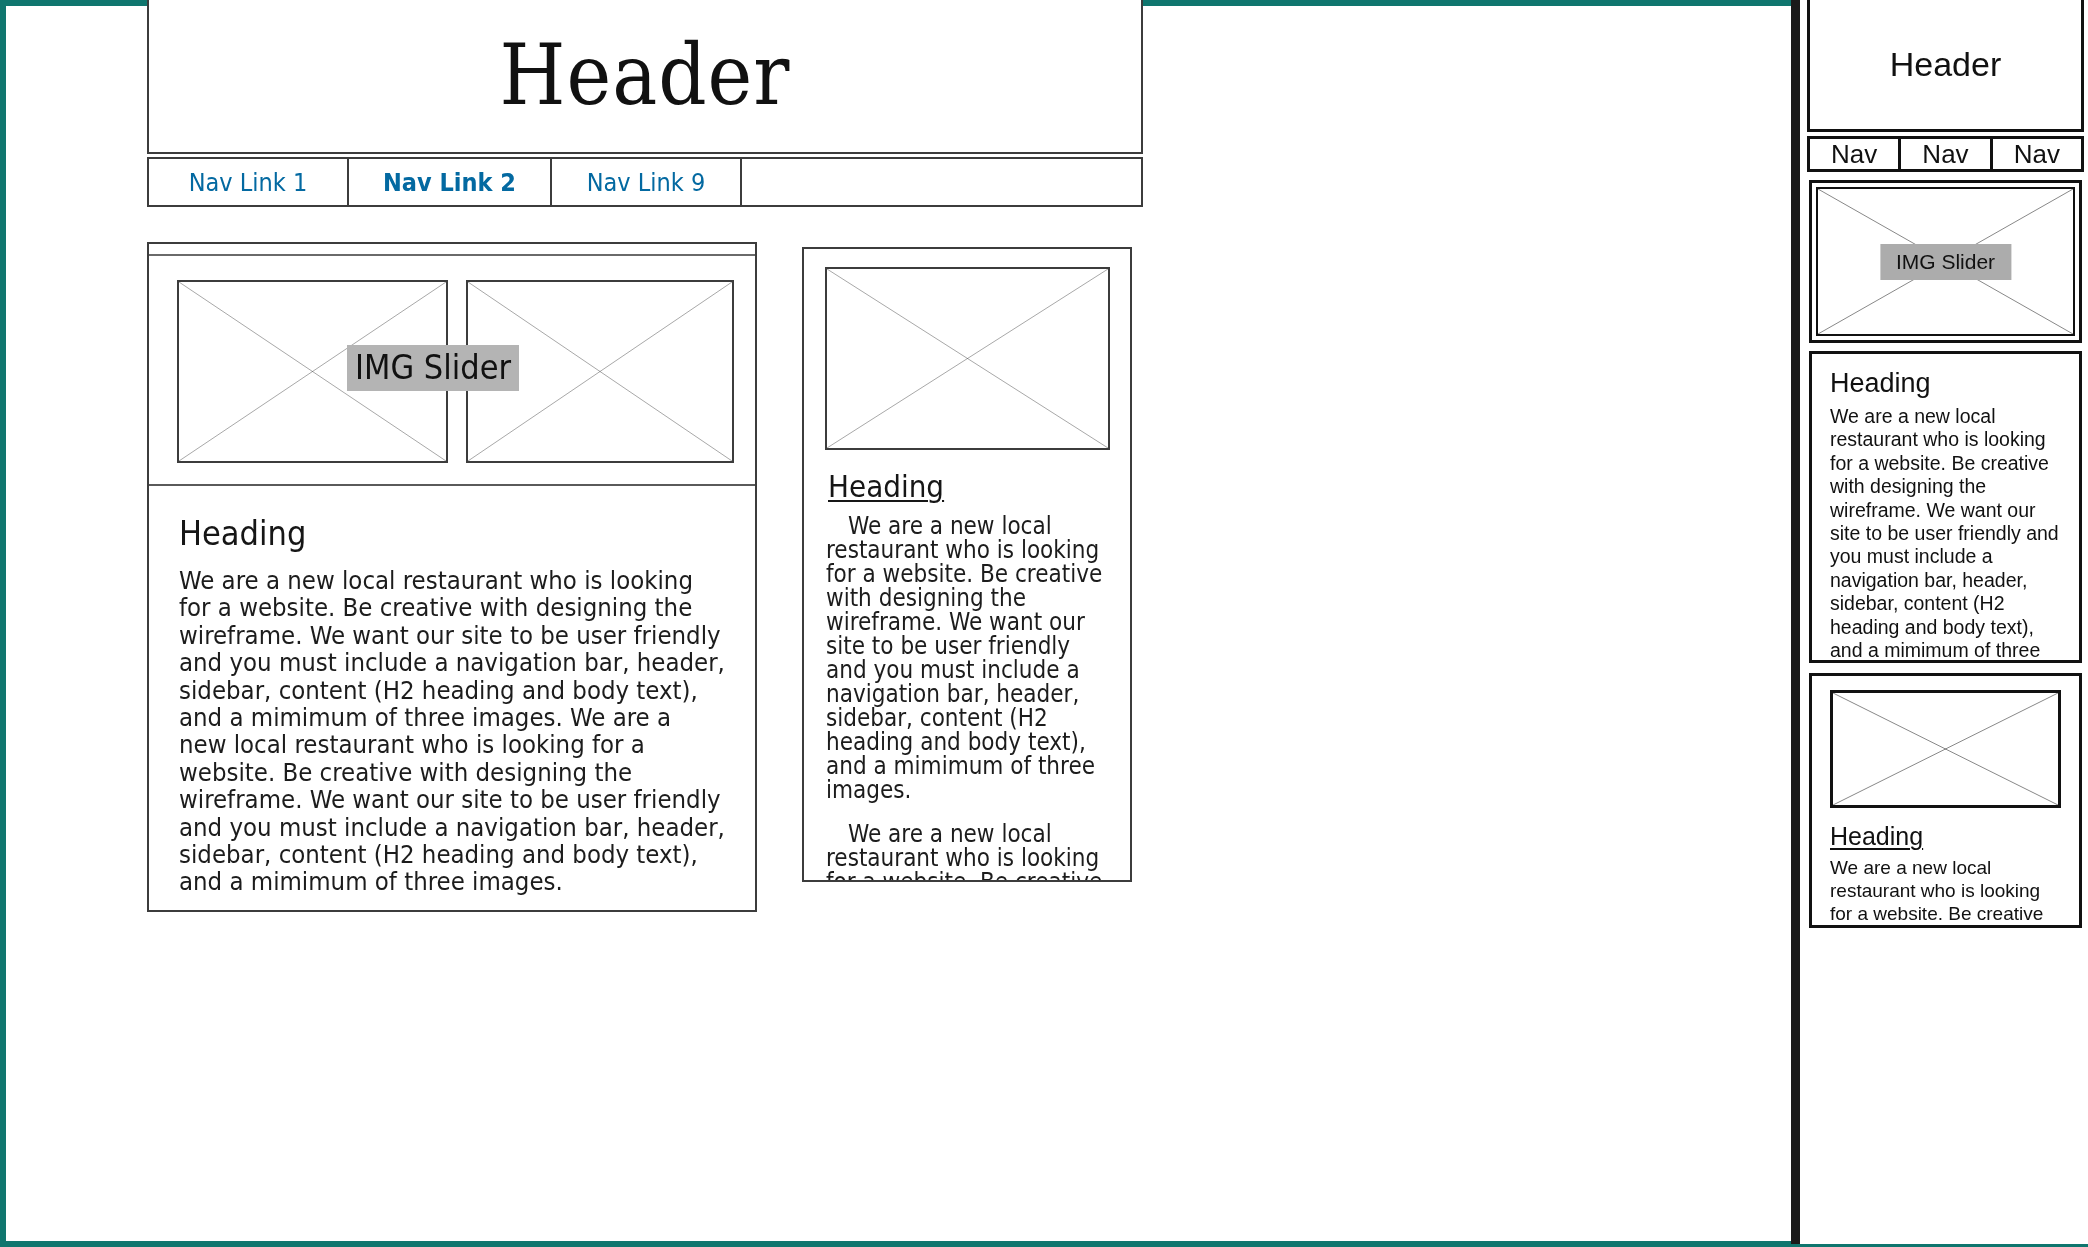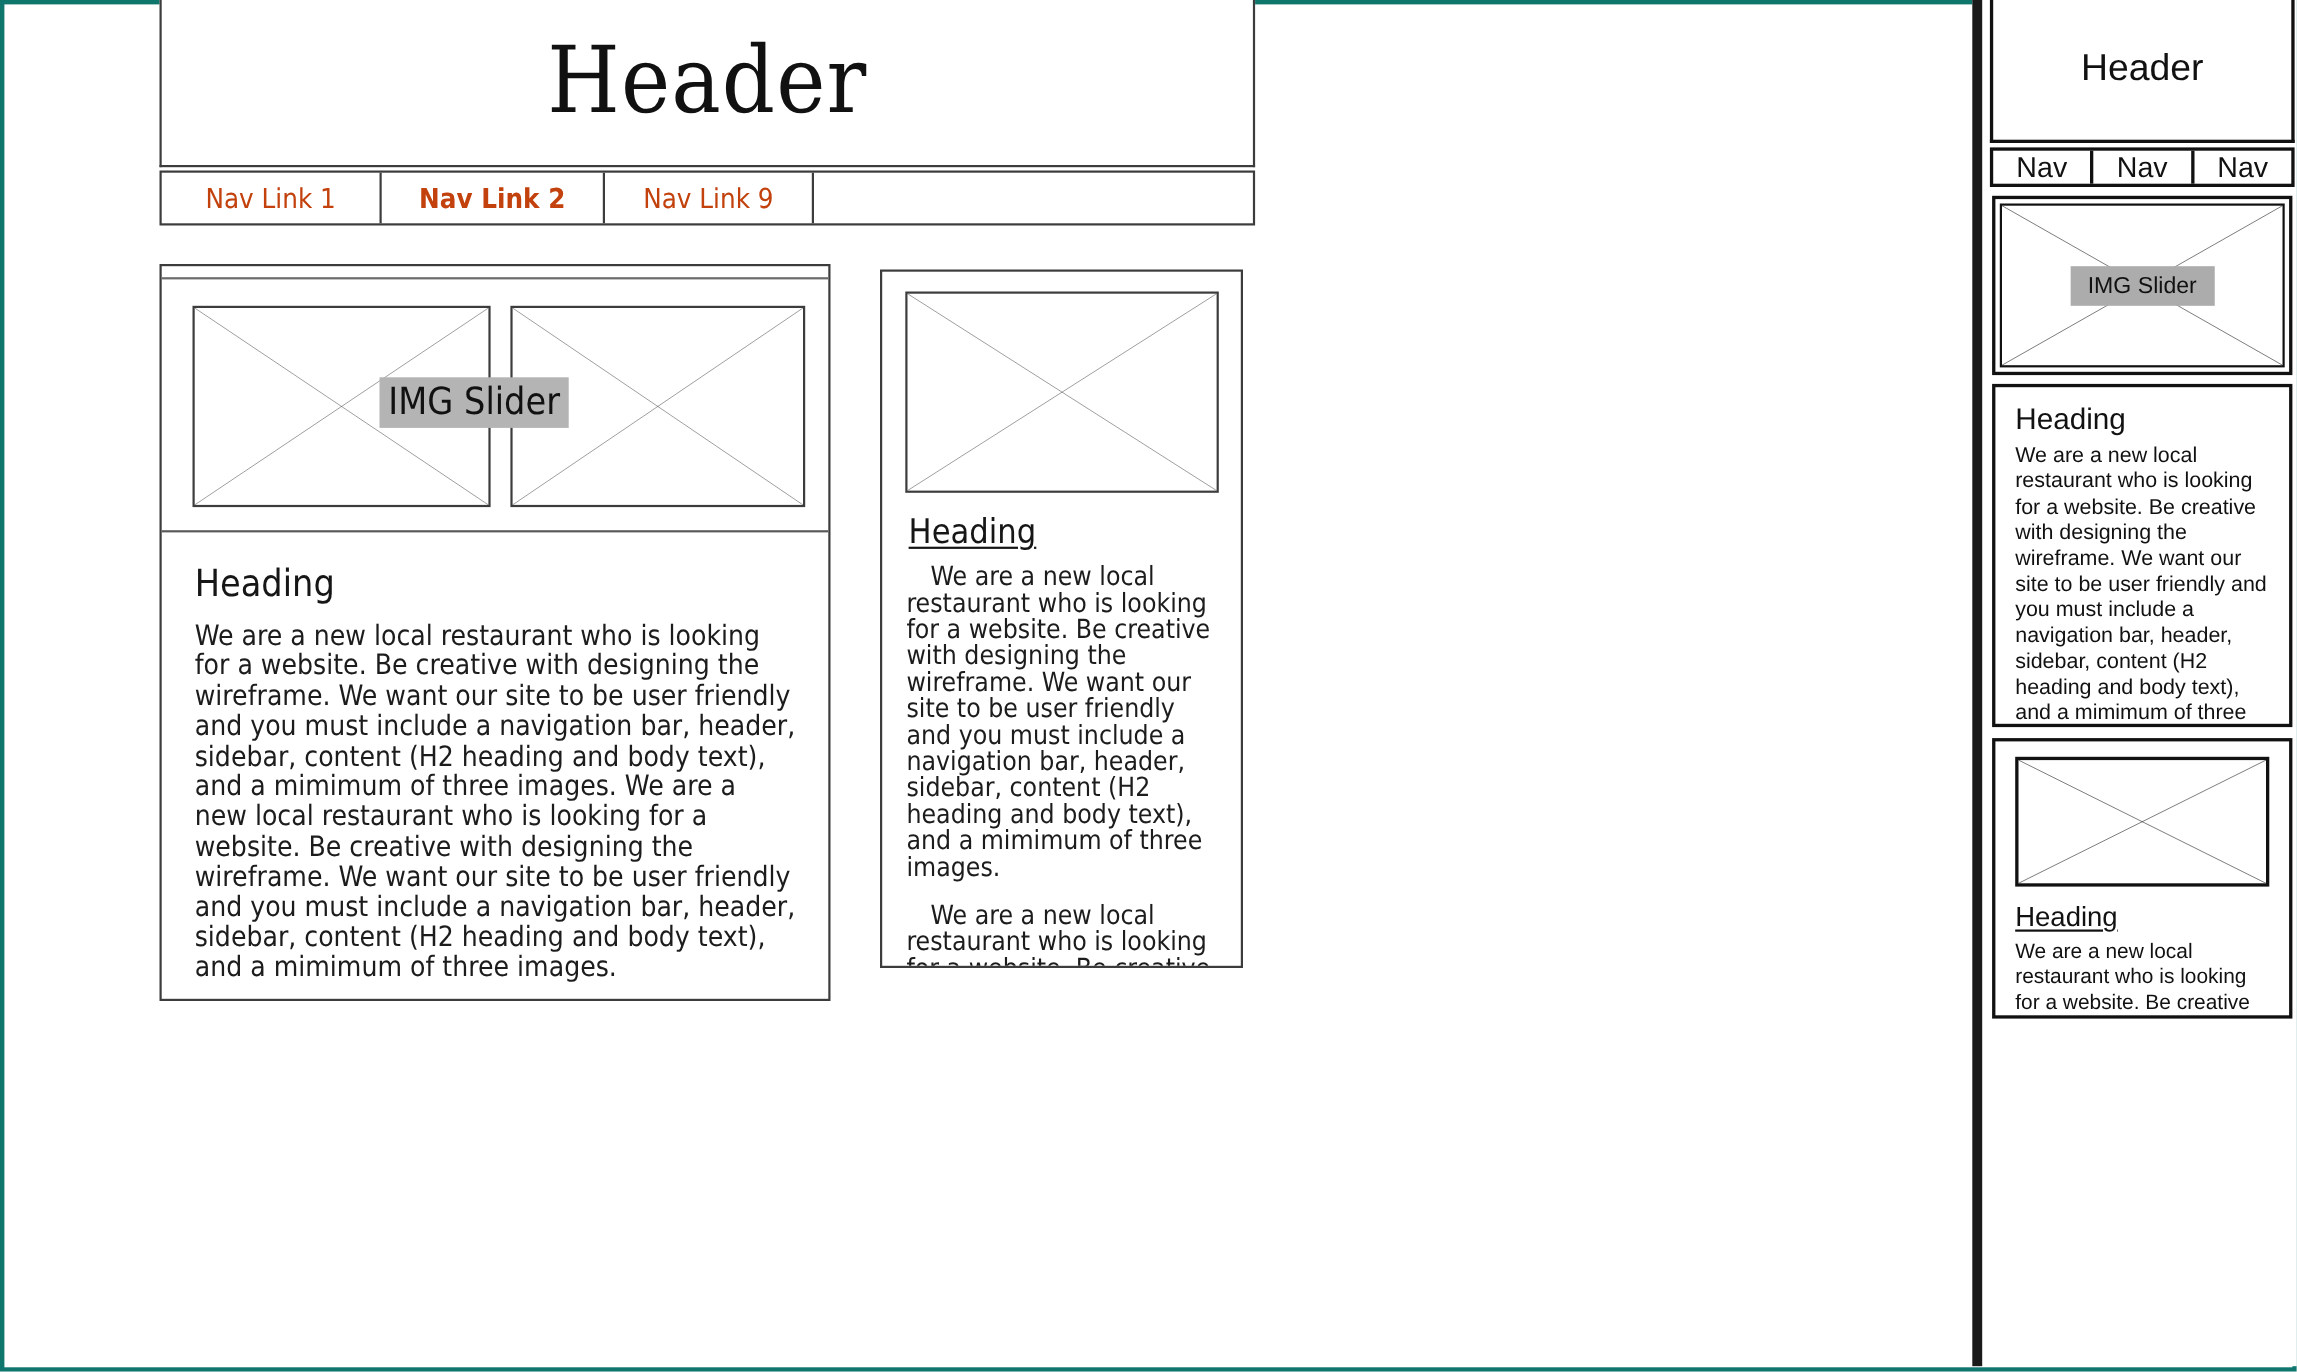--- a/index.html
+++ b/index.html
@@ -12,21 +12,21 @@
     font-family: "Liberation Sans", sans-serif;
     overflow: hidden;
   }
 
   
   .page {
     position: relative;
     width: 2088px;
     height: 1247px;
     background: #ffffff;
-    border: 4px solid #0f766e;
+    border: 6px solid #0f766e;
   }
 
   
   .desktop-mock {
     position: absolute;
     left: 141px;
     top: -9px;
     width: 996px;
     height: 915px;
     font-family: "DejaVu Sans Condensed", "Liberation Sans Narrow", "Liberation Sans", sans-serif;
@@ -61,21 +61,21 @@
     background: #fff;
     display: flex;
   }
   .d-nav-cell {
     height: 100%;
     border-right: 2px solid #3c3c3c;
     display: flex;
     align-items: center;
     justify-content: center;
     font-size: 25px;
-    color: #c2410c;
+    color: #0369a1;
     padding: 0 22px;
   }
   .d-nav-cell:nth-child(1) { width: 200px; }
   .d-nav-cell:nth-child(2) { width: 203px; font-weight: bold; }
   .d-nav-cell:nth-child(3) { width: 190px; }
   .d-nav-spacer { flex: 1; }
 
   
   .d-main {
     position: absolute;

